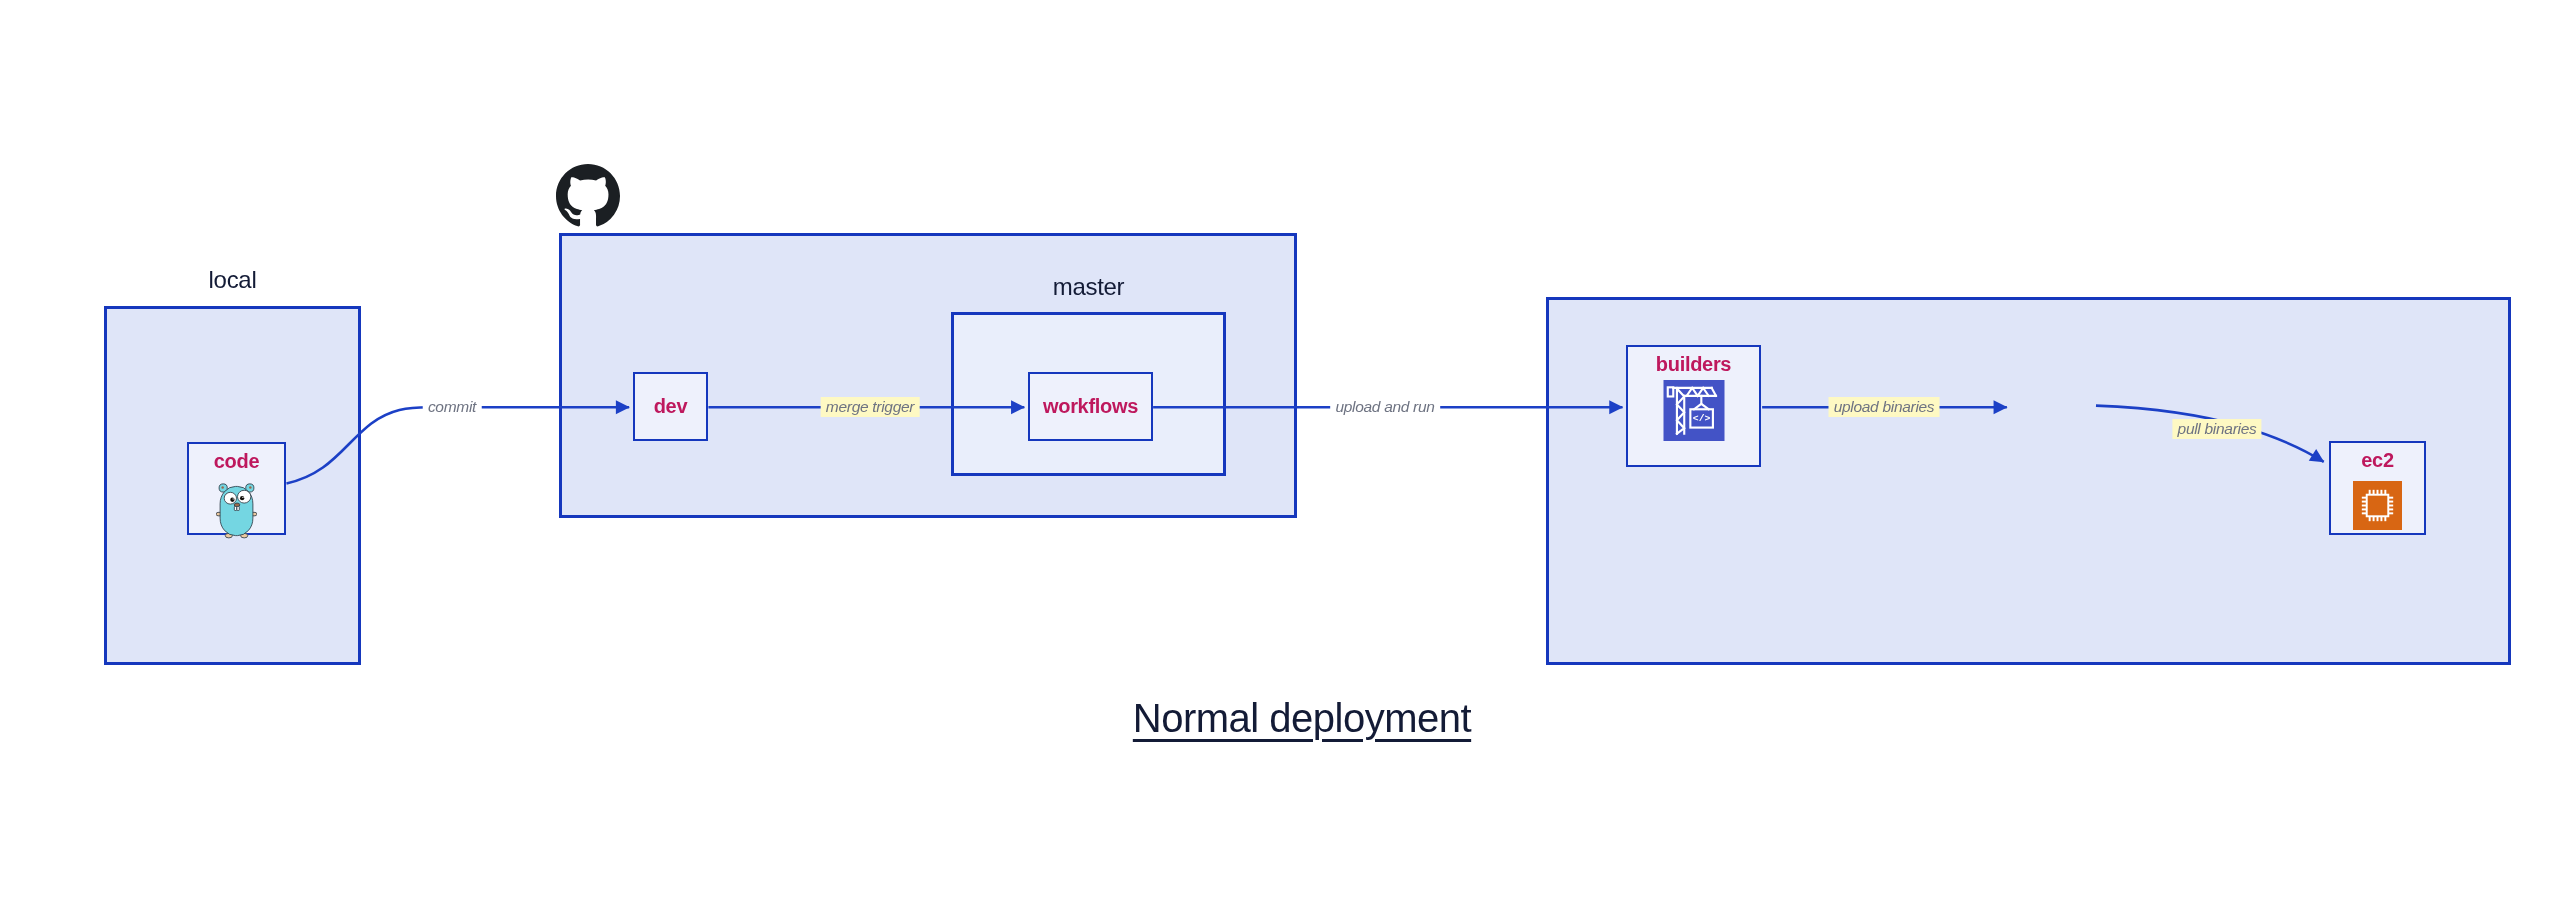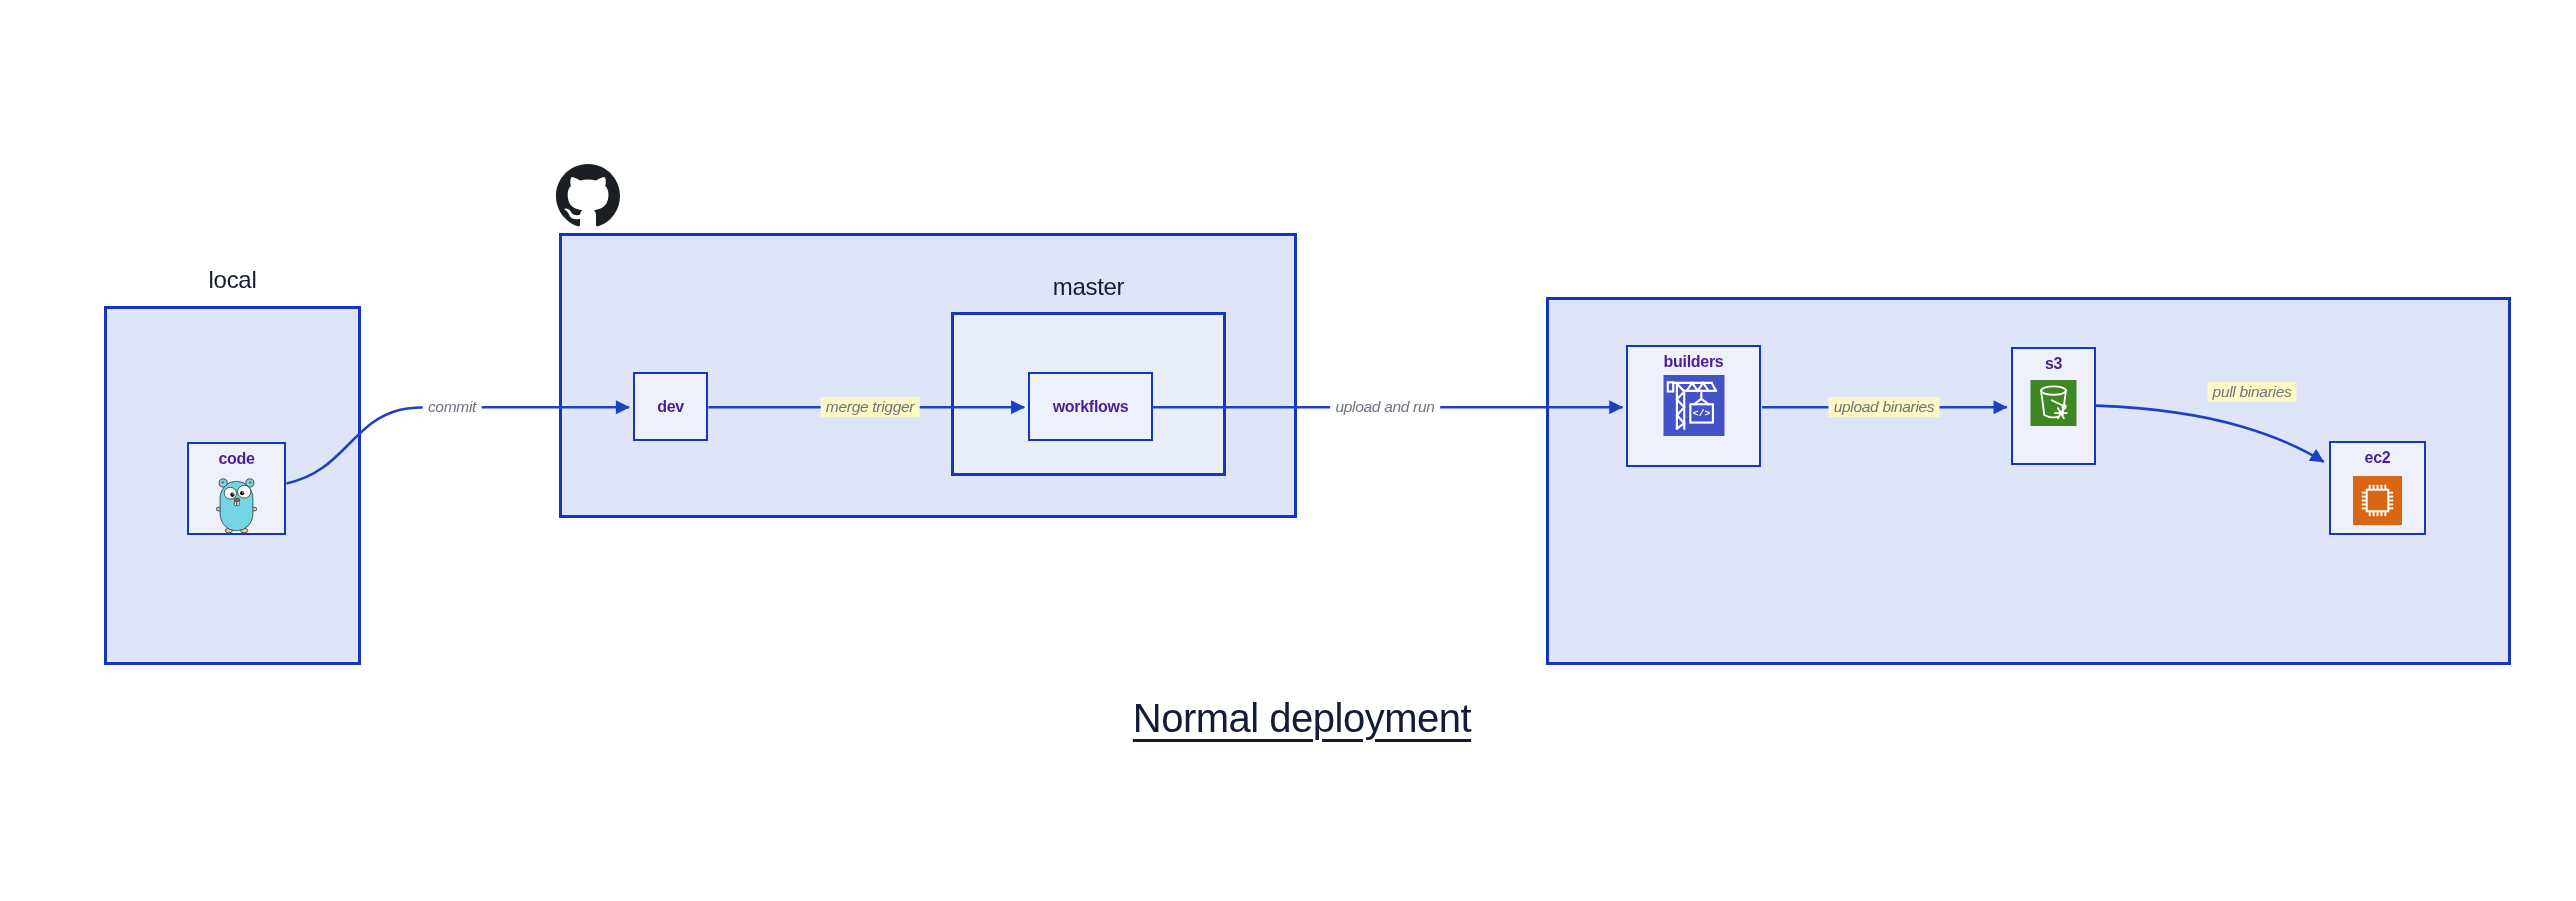--- a/index.html
+++ b/index.html
@@ -16,21 +16,21 @@
   .container-label {
     position:absolute; font-size:24px; font-weight:500; color:#131b36;
     letter-spacing:-0.3px; z-index:2; text-align:center;
   }
   
   .node {
     position:absolute; border:2.6px solid #1537bd; background:#eef1fc; z-index:3;
     display:flex; flex-direction:column; align-items:center;
   }
   .node-label {
-    font-weight:700; font-size:16px; color:#4c1d95; letter-spacing:-0.3px;
+    font-weight:700; font-size:20px; color:#be185d; letter-spacing:-0.3px;
   }
   .node.center-label { justify-content:center; }
   .node .node-label.top { margin-top:6.2px; }
   .icon-tile { display:block; }
   
   .edges { position:absolute; left:0; top:0; z-index:4; pointer-events:none; }
   .edge-label {
     position:absolute; transform:translate(-50%,-50%); z-index:5;
     font-size:15.5px; font-style:italic; font-weight:500; color:#6e7382;
     padding:1px 5.2px; white-space:nowrap; letter-spacing:-0.3px;
@@ -64,21 +64,21 @@
   #node-ec2       { left:2329px; top:441px; width:97px; height:94px; }
   #node-code .icon-tile      { margin-top:8.2px; }
   #node-builders .icon-tile  { margin-top:4.1px;  }
   #node-s3 .icon-tile        { margin-top:7.2px; }
   #node-ec2 .icon-tile       { margin-top:9.3px; }
   
   #elbl-commit   { left:452px;  top:407px; }
   #elbl-merge    { left:870px; top:407px; }
   #elbl-uprun    { left:1385px; top:407px; }
   #elbl-upbin    { left:1884px; top:407px; }
-  #elbl-pullbin  { left:2217px; top:392px;margin-left:35px; }
+  #elbl-pullbin  { left:2217px; top:429px; }
 </style>
 </head>
 <body>
 
 <div class="canvas">
 
   <div class="container-box" id="box-local"></div>
   <div class="container-box" id="box-github"></div>
   <div class="container-box inner" id="box-master"></div>
   <div class="container-box" id="box-aws"></div>
@@ -144,39 +144,20 @@
           <polyline points="38,26 47,13 56,26 65,13 74,26"></polyline>
           <line x1="62" y1="26" x2="62" y2="39"></line>
           <polyline points="50,48 62,39 74,48"></polyline>
           <rect x="44" y="48" width="37" height="30"></rect>
         </g>
         <text x="62.5" y="68" font-family="Liberation Mono, monospace" font-size="16" font-weight="bold" fill="#ffffff" text-anchor="middle">&lt;/&gt;</text>
       </svg>
     </span>
   </div>
 
-  <div class="node" id="node-s3">
-    <div class="node-label top">s3</div>
-    <span class="icon-tile">
-      <svg viewBox="0 0 100 100" width="47" height="46">
-        <rect x="0" y="0" width="100" height="100" fill="#3f8624"></rect>
-        <g stroke="#ffffff" stroke-width="4" fill="none" stroke-linecap="round">
-          <ellipse cx="50" cy="23" rx="27" ry="9"></ellipse>
-          <line x1="23" y1="23" x2="30" y2="76"></line>
-          <line x1="77" y1="23" x2="70" y2="76"></line>
-          <path d="M30 76 Q 44 84 58 80"></path>
-          <line x1="46" y1="44" x2="71" y2="56"></line>
-          <circle cx="73" cy="58" r="3.6"></circle>
-          <line x1="53" y1="72" x2="79" y2="72"></line>
-          <line x1="59.5" y1="61" x2="72.5" y2="83"></line>
-          <line x1="72.5" y1="61" x2="59.5" y2="83"></line>
-        </g>
-      </svg>
-    </span>
-  </div>
 
   <div class="node" id="node-ec2">
     <div class="node-label top">ec2</div>
     <span class="icon-tile">
       <svg viewBox="0 0 100 100" width="49" height="49">
         <rect x="0" y="0" width="100" height="100" fill="#d86613"></rect>
         <g stroke="#ffffff" stroke-width="4" fill="none">
           <rect x="28" y="28" width="44" height="44"></rect>
           <line x1="34" y1="18" x2="34" y2="28"></line>
             <line x1="42" y1="18" x2="42" y2="28"></line>

